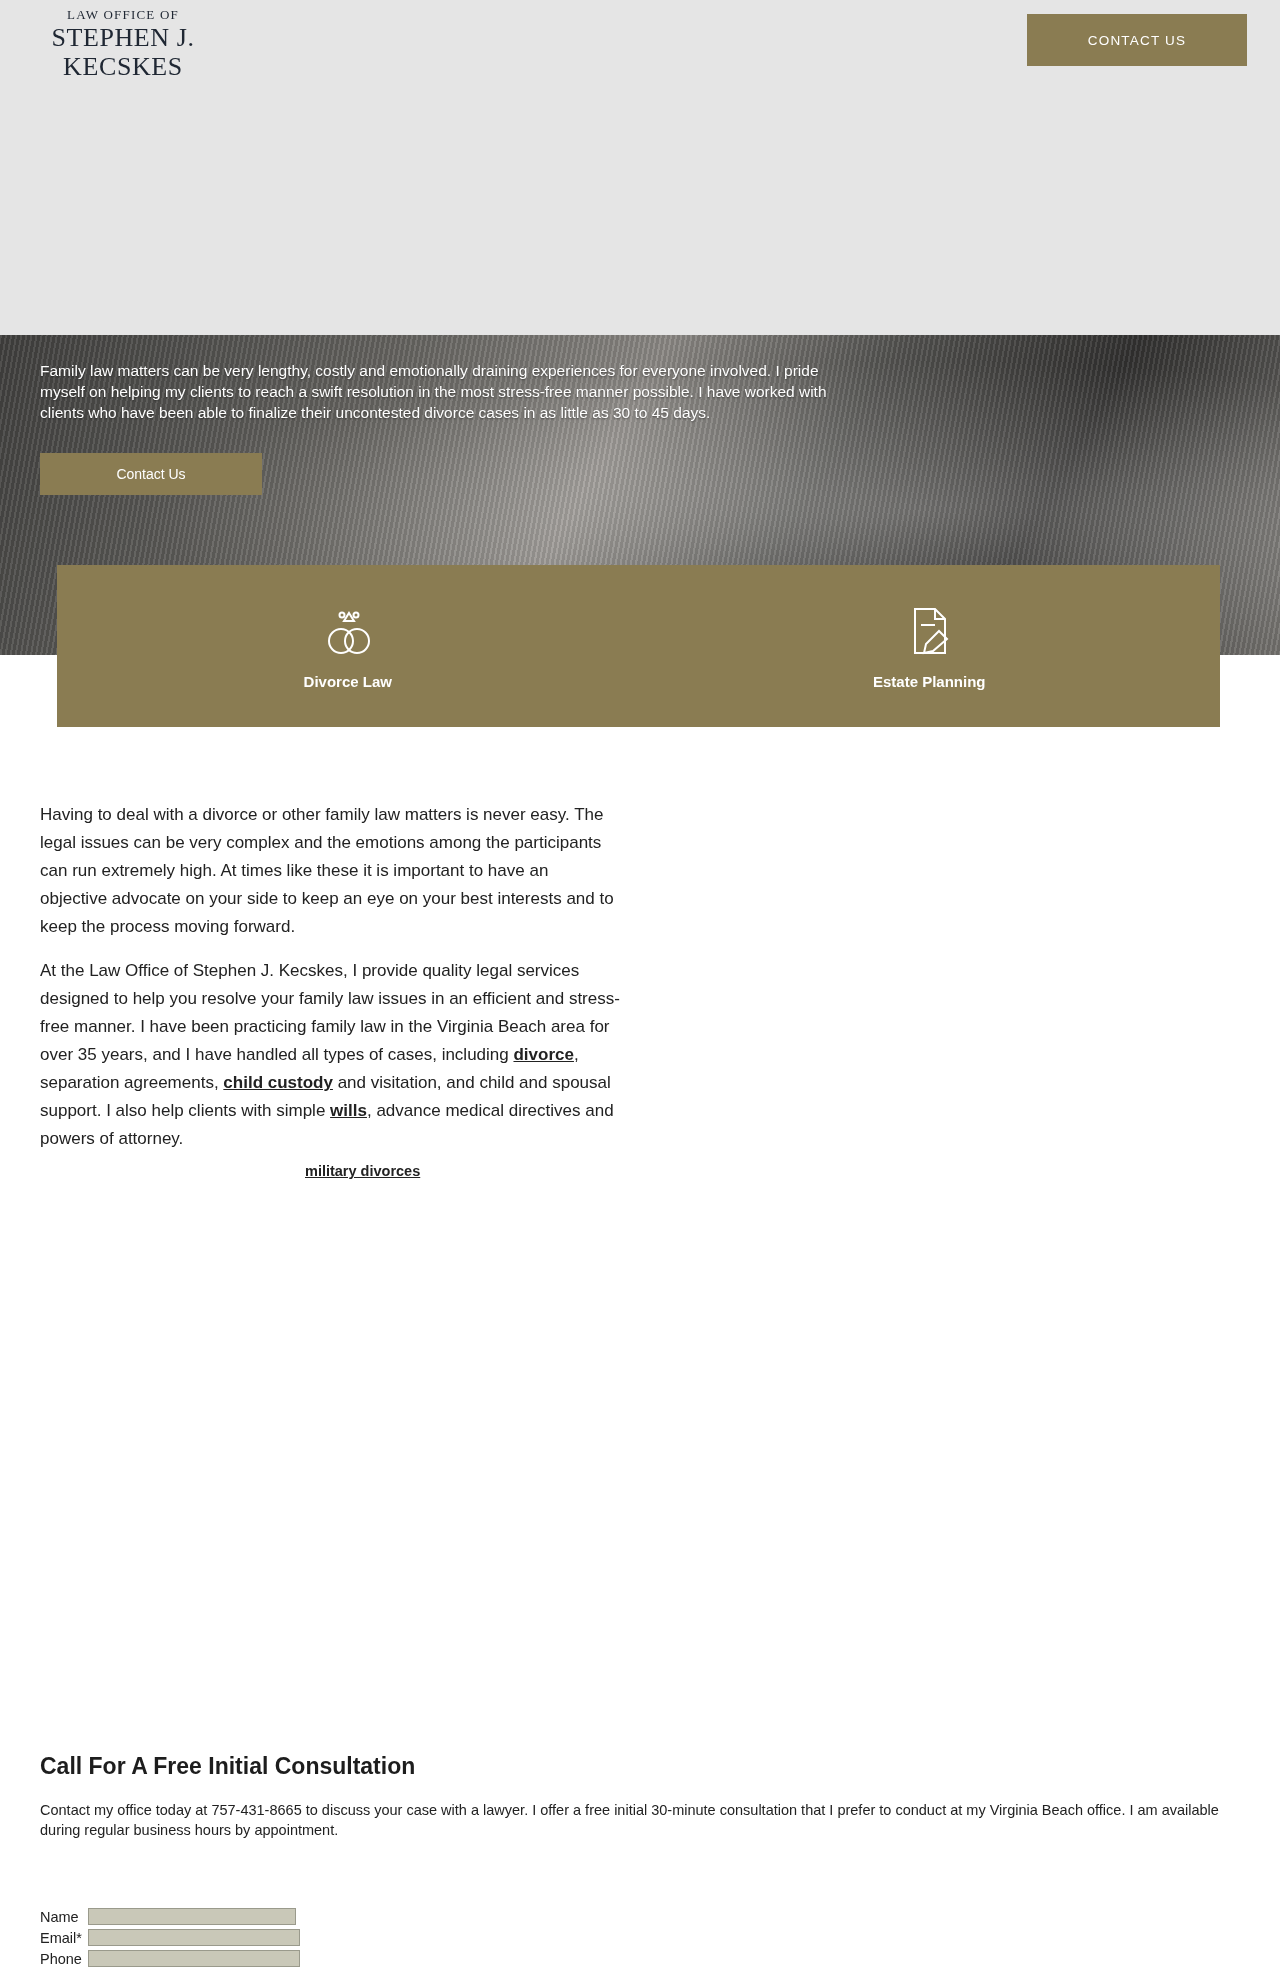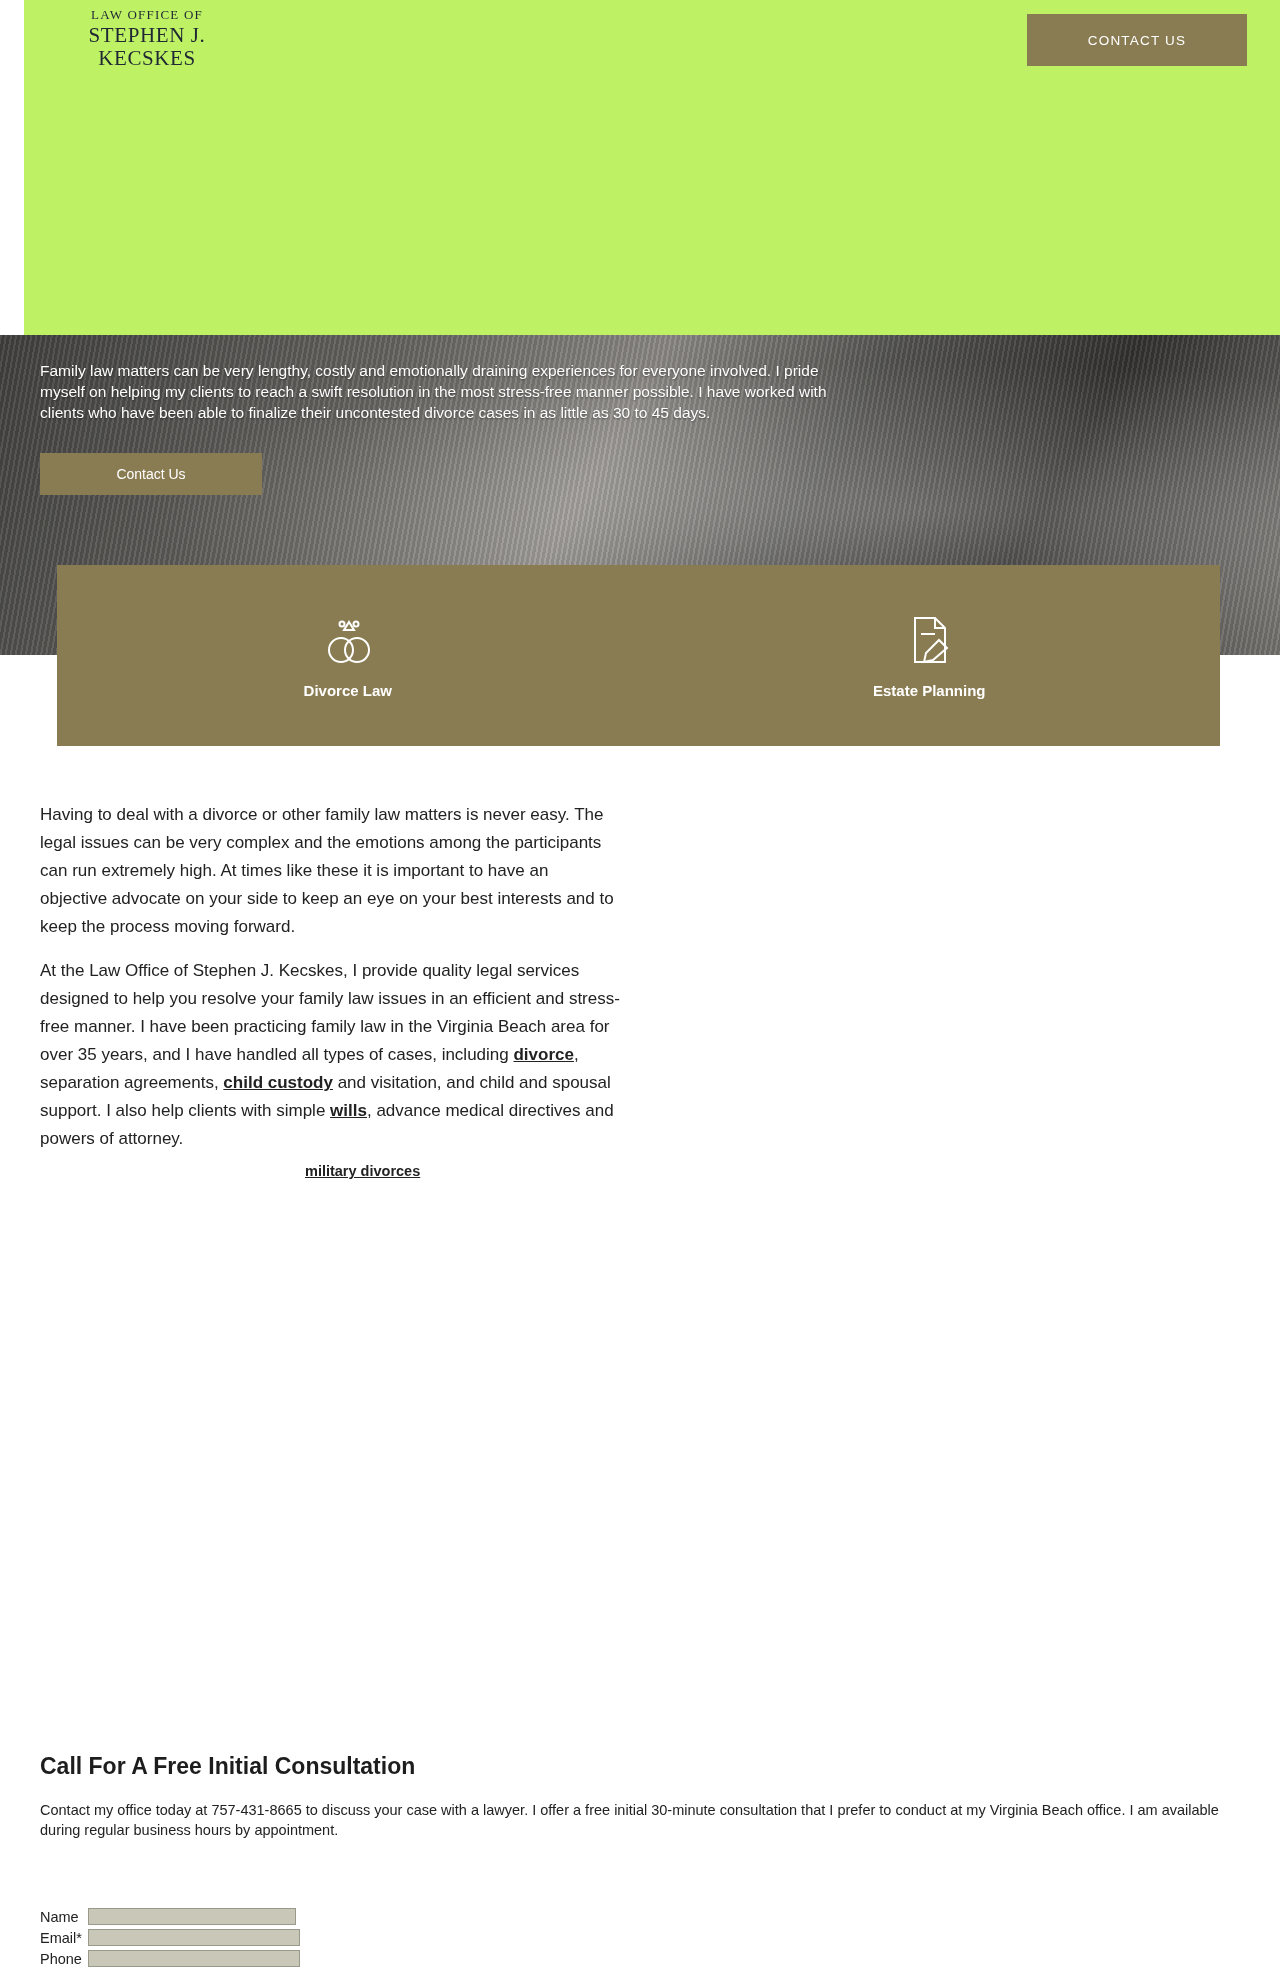--- a/index.html
+++ b/index.html
@@ -9,34 +9,33 @@
     background: #ffffff;
     font-family: "Liberation Sans", sans-serif;
     color: #222;
   }
   .page { width: 1280px; position: relative; overflow: hidden; }
 
   
   .header {
     position: relative;
     height: 335px;
-    background: #bef264;
-    margin-left: 24px;
+    background: #e5e5e5;
   }
   .logo {
     position: absolute;
     left: 18px; top: 8px;
     width: 210px;
     text-align: center;
     font-family: "Liberation Serif", serif;
     color: #1f2733;
     line-height: 1.1;
   }
   .logo .l1 { font-size: 13px; letter-spacing: 1.2px; }
-  .logo .l2 { font-size: 21px; letter-spacing: 0.6px; margin-top: 2px; }
+  .logo .l2 { font-size: 26px; letter-spacing: 0.6px; margin-top: 2px; }
 
   .nav {
     position: absolute;
     left: 247px; top: 38px;
     width: 420px;
   }
   .nav-item {
     display: block;
     font-size: 14.5px;
     color: #2c2c2c;
@@ -108,21 +107,21 @@
 
   
   .band-wrap {
     position: relative;
     background: #fff;
     height: 160px;
   }
   .band {
     position: absolute;
     left: 57px; top: -90px;
-    width: 1163px; height: 181px;
+    width: 1163px; height: 162px;
     background: #8a7c52;
     display: flex;
   }
   .band-col {
     flex: 1;
     display: flex; flex-direction: column;
     align-items: center; justify-content: center;
     color: #fff;
     cursor: pointer;
   }

